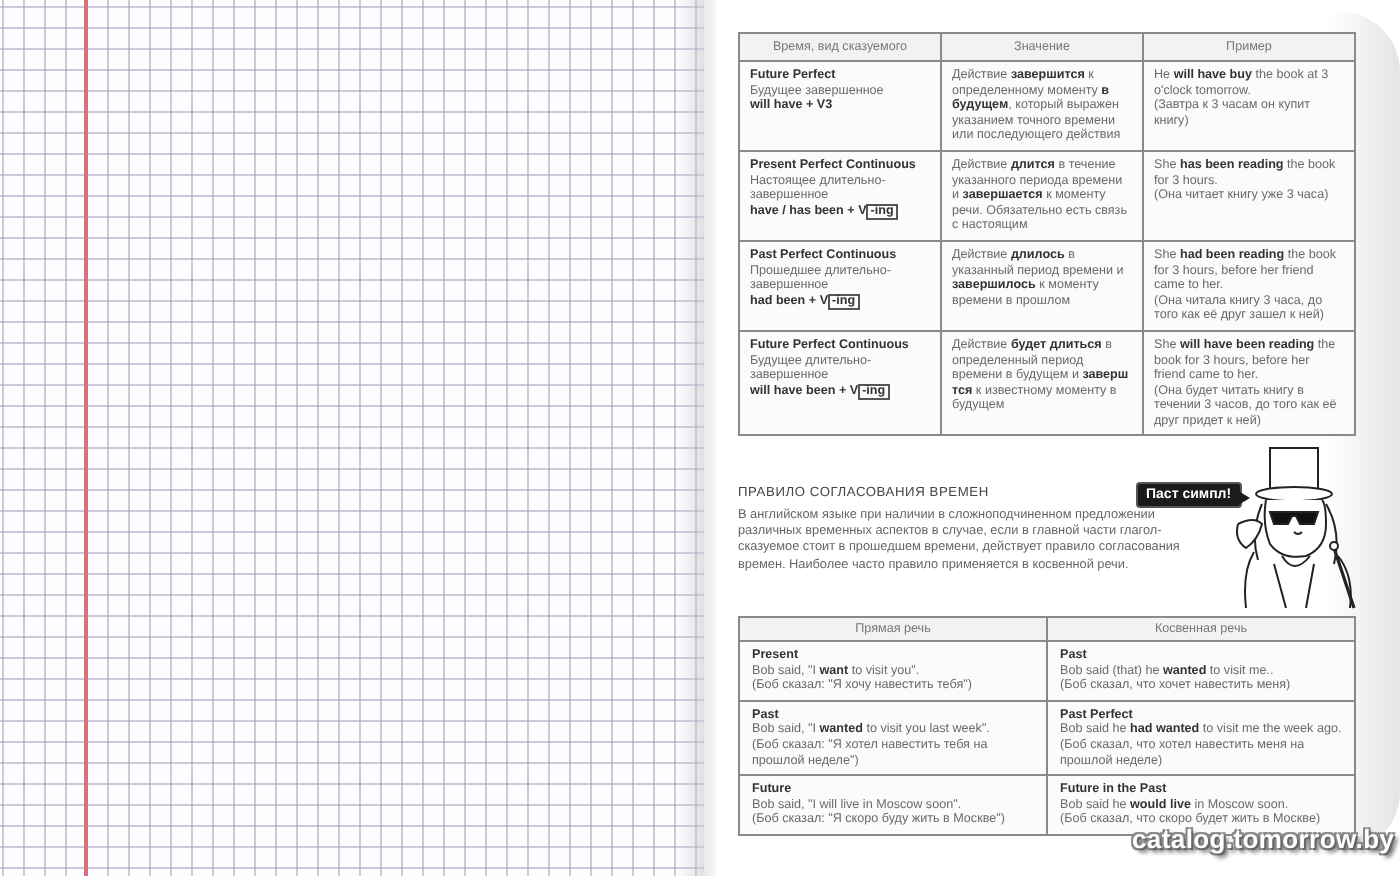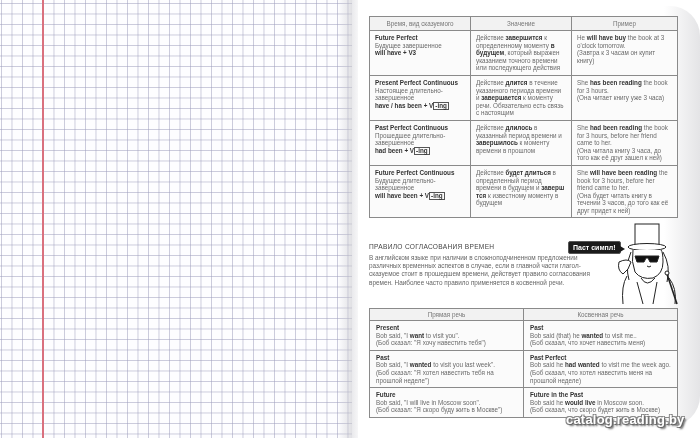--- a/index.html
+++ b/index.html
@@ -214,13 +214,13 @@
           <td>
             <div class="b">Future in the Past</div>
             <div><span>Bob said he </span><span class="b">would live</span><span> in Moscow soon.</span></div>
             <div>(Боб сказал, что скоро будет жить в Москве)</div>
           </td>
         </tr>
       </tbody>
   </table>
 </div>
 
-<div class="watermark">catalog.reading.by</div>
+<div class="watermark">catalog.tomorrow.by</div>
 
 </body></html>

